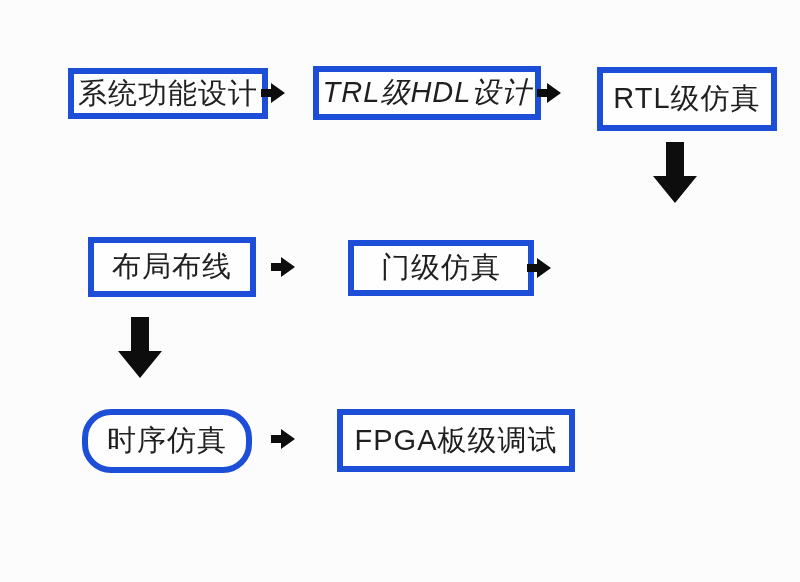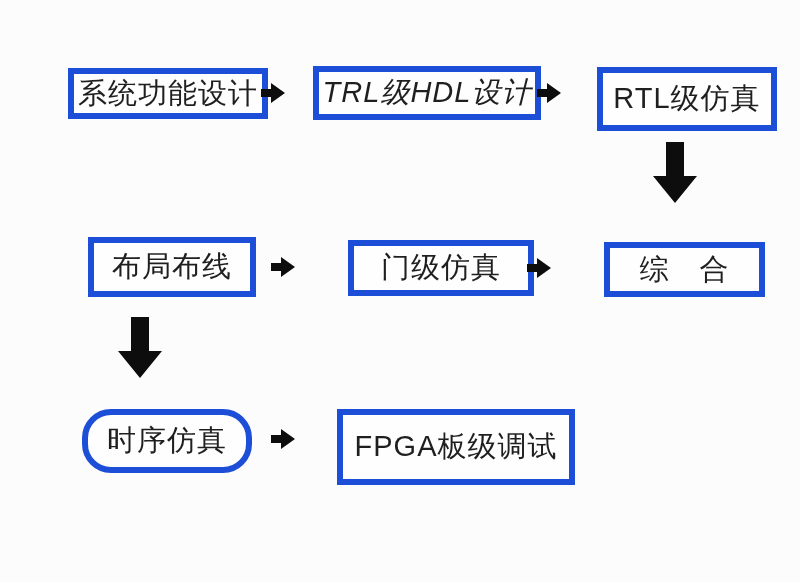--- a/index.html
+++ b/index.html
@@ -54,21 +54,21 @@
   .n4 { left: 68px;  top: 237px; width: 168px; height: 60px; }
   .a4 { left: 270px; top: 255px; width: 26px;  height: 24px; }
   .n5 { left: 328px; top: 240px; width: 186px; height: 56px; }
   .a5 { left: 526px; top: 256px; width: 26px;  height: 24px; }
   .n6 { left: 584px; top: 242px; width: 161px; height: 55px; }
   
   .a6 { left: 117px; top: 317px; width: 46px;  height: 62px; }
   
   .n7 { left: 62px;  top: 409px; width: 170px; height: 64px; border-radius: 29px; }
   .a7 { left: 270px; top: 427px; width: 26px;  height: 24px; }
-  .n8 { left: 317px; top: 409px; width: 238px; height: 76px; }
+  .n8 { left: 317px; top: 409px; width: 238px; height: 63px; }
 </style>
 </head>
 <body>
 
 <div class="canvas">
 
   <div class="node n1">系统功能设计</div>
 
   <span class="arrow a1">
     <svg viewBox="0 0 26 24" xmlns="http://www.w3.org/2000/svg">
@@ -101,21 +101,20 @@
   </span>
 
   <div class="node n5">门级仿真</div>
 
   <span class="arrow a5">
     <svg viewBox="0 0 26 24" xmlns="http://www.w3.org/2000/svg">
       <path d="M1 8 H11 V2 L25 12 L11 22 V16 H1 Z" fill="currentColor"></path>
     </svg>
   </span>
 
-  <div class="node n6">综　合</div>
 
   <span class="arrow a6">
     <svg viewBox="0 0 46 62" xmlns="http://www.w3.org/2000/svg">
       <path d="M14 0 H32 V34 H45 L23 61 L1 34 H14 Z" fill="currentColor"></path>
     </svg>
   </span>
 
   <div class="node n7">时序仿真</div>
 
   <span class="arrow a7">

